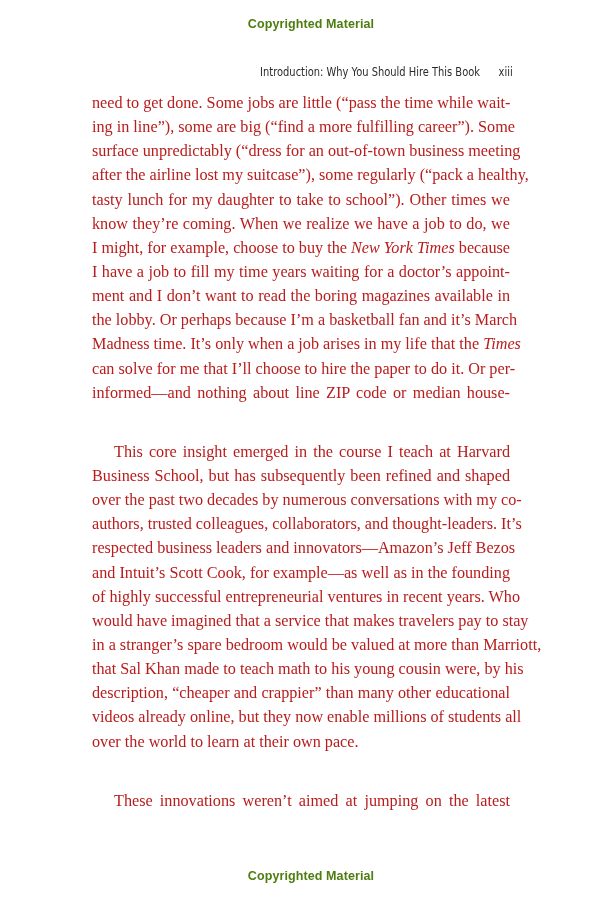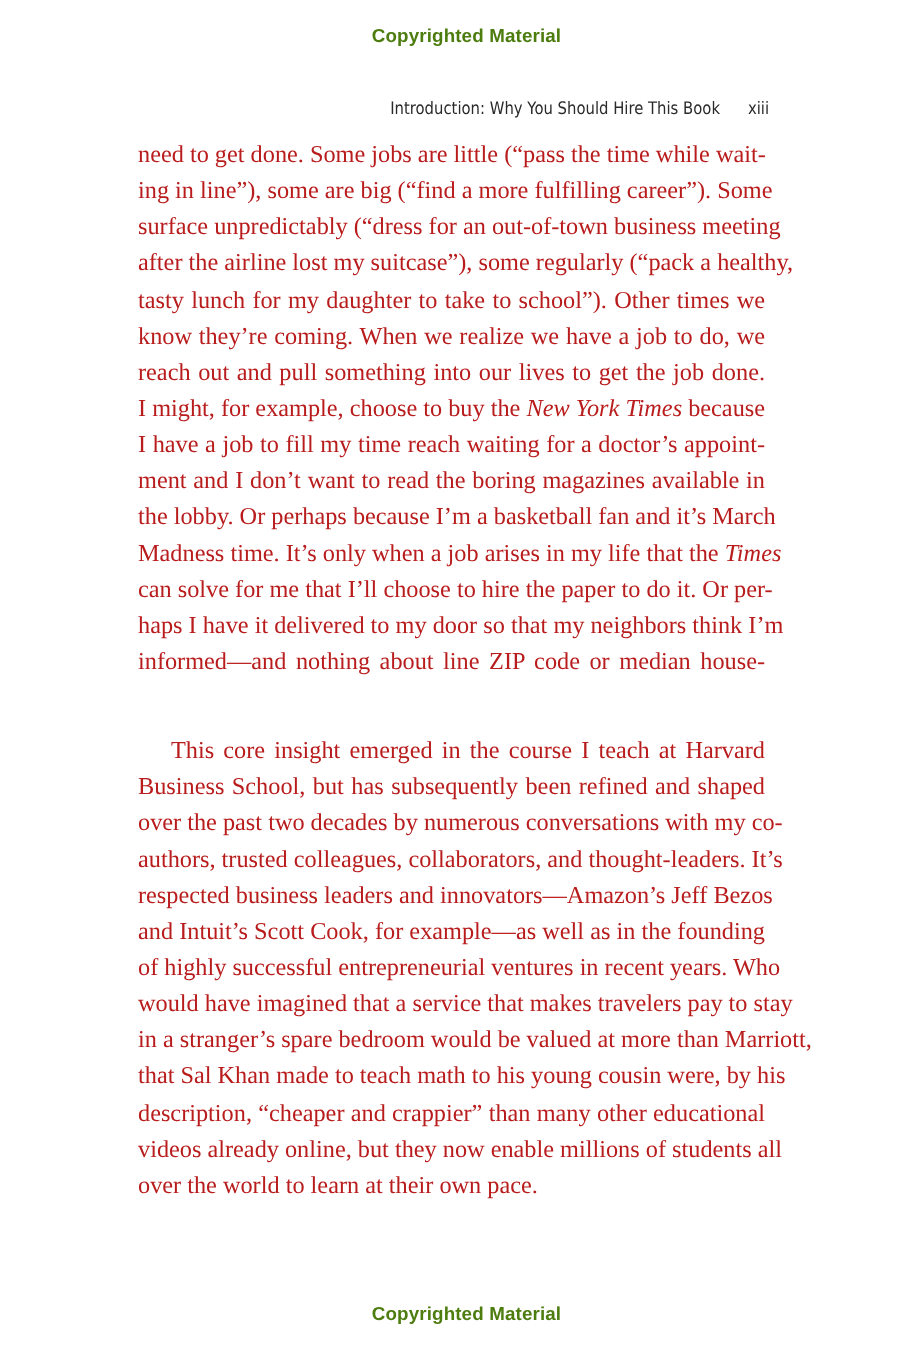--- a/index.html
+++ b/index.html
@@ -78,42 +78,41 @@
 </div>
 
 <div class="body-text" id="body-text">
     <div>
       <span class="line"><span>need to get done. Some jobs are little (“pass the time while wait-</span></span>
       <span class="line"><span>ing in line”), some are big (“find a more fulfilling career”). Some</span></span>
       <span class="line"><span>surface unpredictably (“dress for an out-of-town business meeting</span></span>
       <span class="line"><span>after the airline lost my suitcase”), some regularly (“pack a healthy,</span></span>
       <span class="line"><span>tasty lunch for my daughter to take to school”). Other times we</span></span>
       <span class="line"><span>know they’re coming. When we realize we have a job to do, we</span></span>
-      <span class="line"><span>reach out and pull something into our lives to get the job done.</span></span>
       <span class="line"><span>I might, for example, choose to buy the </span><i>New York Times</i><span> because</span></span>
-      <span class="line"><span>I have a job to fill my time reach waiting for a doctor’s appoint-</span></span>
+      <span class="line"><span>I have a job to fill my time years waiting for a doctor’s appoint-</span></span>
       <span class="line"><span>ment and I don’t want to read the boring magazines available in</span></span>
       <span class="line"><span>the lobby. Or perhaps because I’m a basketball fan and it’s March</span></span>
       <span class="line"><span>Madness time. It’s only when a job arises in my life that the </span><i>Times</i></span>
       <span class="line"><span>can solve for me that I’ll choose to hire the paper to do it. Or per-</span></span>
-      <span class="line"><span>haps I have it delivered to my door so that my neighbors think I’m</span></span>
       <span class="line"><span>informed—and nothing about line ZIP code or median house-</span></span>
     </div>
     <div>
       <span class="line indent"><span>This core insight emerged in the course I teach at Harvard</span></span>
       <span class="line"><span>Business School, but has subsequently been refined and shaped</span></span>
       <span class="line"><span>over the past two decades by numerous conversations with my co-</span></span>
       <span class="line"><span>authors, trusted colleagues, collaborators, and thought-leaders. It’s</span></span>
       <span class="line"><span>respected business leaders and innovators—Amazon’s Jeff Bezos</span></span>
       <span class="line"><span>and Intuit’s Scott Cook, for example—as well as in the founding</span></span>
       <span class="line"><span>of highly successful entrepreneurial ventures in recent years. Who</span></span>
       <span class="line"><span>would have imagined that a service that makes travelers pay to stay</span></span>
       <span class="line"><span>in a stranger’s spare bedroom would be valued at more than Marriott,</span></span>
       <span class="line"><span>that Sal Khan made to teach math to his young cousin were, by his</span></span>
       <span class="line"><span>description, “cheaper and crappier” than many other educational</span></span>
       <span class="line"><span>videos already online, but they now enable millions of students all</span></span>
       <span class="line last"><span>over the world to learn at their own pace.</span></span>
     </div>
     <div>
+      <span class="line indent"><span>These innovations weren’t aimed at jumping on the latest</span></span>
     </div>
   </div>
 
 <div class="watermark bottom">Copyrighted Material</div>
 
 </body></html>

